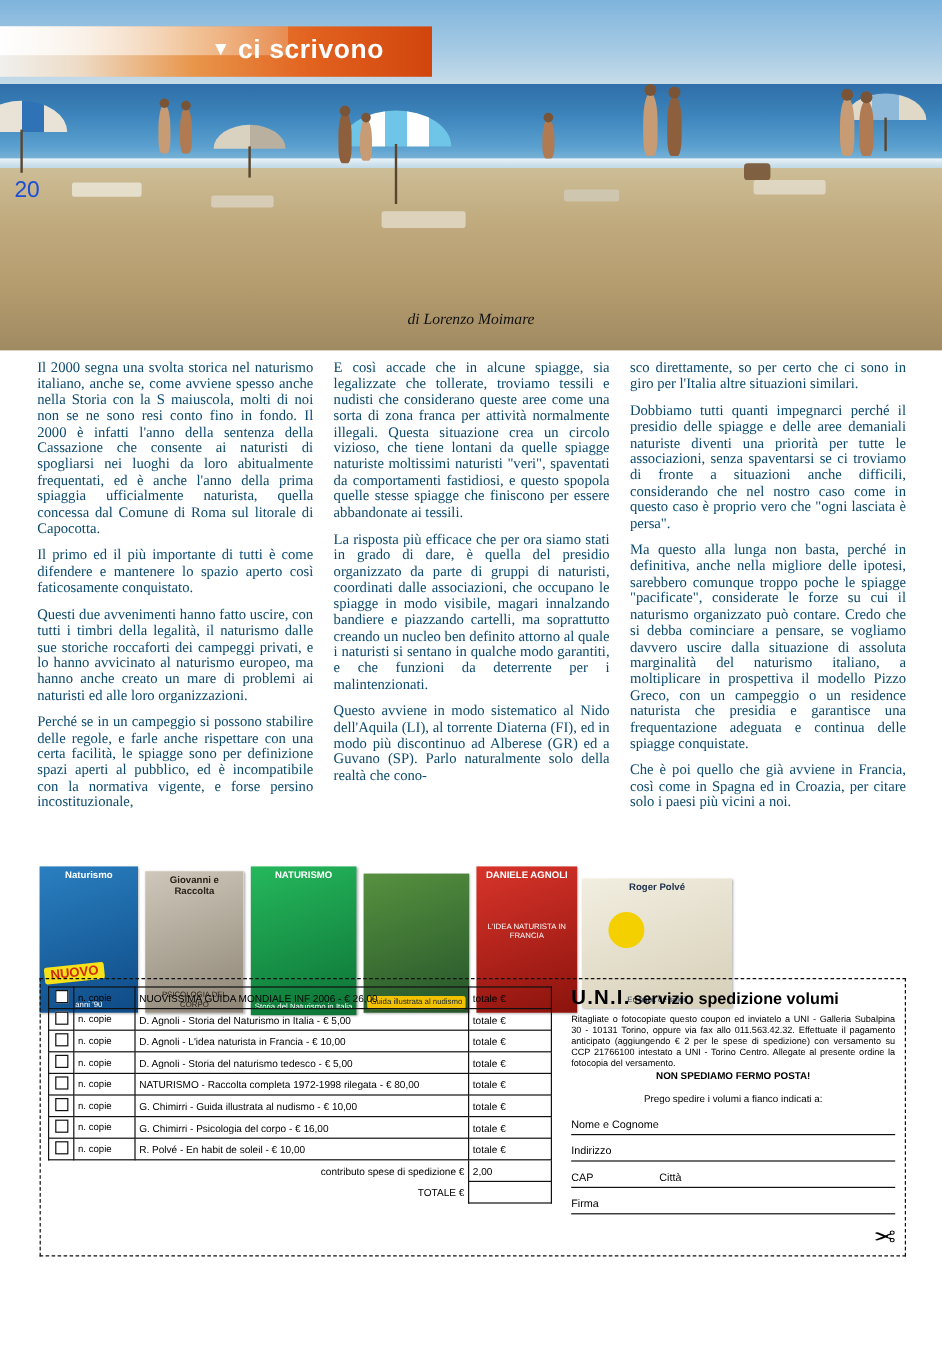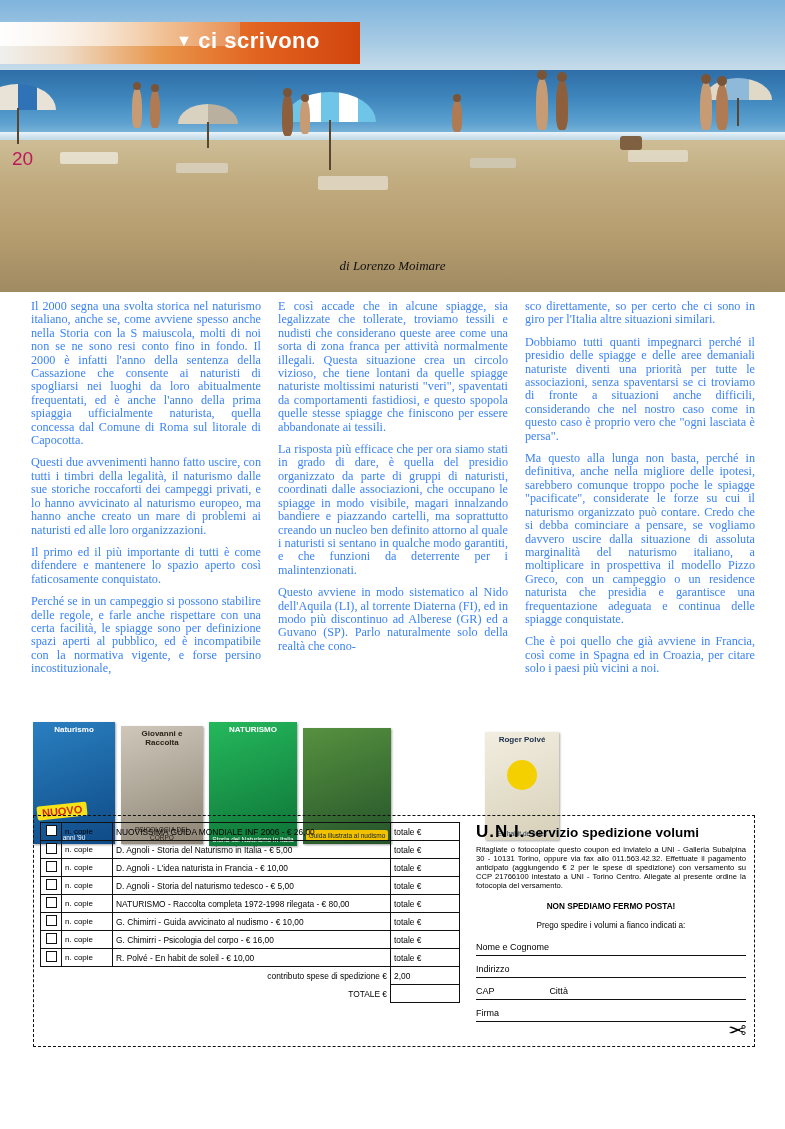--- a/index.html
+++ b/index.html
@@ -70,21 +70,21 @@
     display: inline-block;
     margin-right: 6px;
     font-size: 16px;
     transform: translateY(-2px);
   }
   .page-num {
     position: absolute;
     left: 12px; top: 148px;
     font-family: "Liberation Sans", sans-serif;
     font-size: 19px;
-    color: #be185d;
+    color: #1d4ed8;
   }
   .headline {
     position: absolute;
     left: 38px; top: 212px;
     width: 720px;
     color: #ffffff;
     font-family: "Liberation Sans", sans-serif;
     font-weight: bold;
     font-size: 33px;
     letter-spacing: 0px;
@@ -140,21 +140,21 @@
     width: 726px;
     height: 420px;
     display: flex;
     gap: 17px;
   }
   .col {
     width: 230px;
     font-size: 12.2px;
     line-height: 13.4px;
     text-align: justify;
-    color: #3b82f6;
+    color: #0c4a6e;
   }
   .col p { margin: 0 0 9px 0; text-indent: 0; }
 
   
   .books {
     position: absolute;
     left: 33px; top: 722px;
     width: 560px;
     height: 128px;
   }
@@ -263,21 +263,21 @@
     font-size: 7.6px;
     line-height: 9px;
     text-align: justify;
     margin-top: 3px;
   }
   .uni-nospedi {
     font-family: "Liberation Sans", sans-serif;
     font-size: 8.2px;
     font-weight: bold;
     text-align: center;
-    margin-top: 12px;
+    margin-top: 2px;
   }
   .please {
     font-family: "Liberation Sans", sans-serif;
     font-size: 8.2px;
     text-align: center;
     margin-top: 10px;
   }
   .fieldline {
     position: relative;
     margin-top: 12px;
@@ -355,22 +355,22 @@
     <span class="tri">▼</span><span>ci scrivono</span>
   </div>
 
   <div class="page-num">20</div>
   <div class="byline">di Lorenzo Moimare</div>
 </div>
 
 <div class="cols">
   <div class="col">
     <p>Il 2000 segna una svolta storica nel naturismo italiano, anche se, come avviene spesso anche nella Storia con la S maiuscola, molti di noi non se ne sono resi conto fino in fondo. Il 2000 è infatti l'anno della sentenza della Cassazione che consente ai naturisti di spogliarsi nei luoghi da loro abitualmente frequentati, ed è anche l'anno della prima spiaggia ufficialmente naturista, quella concessa dal Comune di Roma sul litorale di Capocotta.</p>
+    <p>Il primo ed il più importante di tutti è come difendere e mantenere lo spazio aperto così faticosamente conquistato.</p>
     <p>Questi due avvenimenti hanno fatto uscire, con tutti i timbri della legalità, il naturismo dalle sue storiche roccaforti dei campeggi privati, e lo hanno avvicinato al naturismo europeo, ma hanno anche creato un mare di problemi ai naturisti ed alle loro organizzazioni.</p>
-    <p>Il primo ed il più importante di tutti è come difendere e mantenere lo spazio aperto così faticosamente conquistato.</p>
     <p>Perché se in un campeggio si possono stabilire delle regole, e farle anche rispettare con una certa facilità, le spiagge sono per definizione spazi aperti al pubblico, ed è incompatibile con la normativa vigente, e forse persino incostituzionale,</p>
   </div>
   <div class="col">
     <p>E così accade che in alcune spiagge, sia legalizzate che tollerate, troviamo tessili e nudisti che considerano queste aree come una sorta di zona franca per attività normalmente illegali. Questa situazione crea un circolo vizioso, che tiene lontani da quelle spiagge naturiste moltissimi naturisti "veri", spaventati da comportamenti fastidiosi, e questo spopola quelle stesse spiagge che finiscono per essere abbandonate ai tessili.</p>
     <p>La risposta più efficace che per ora siamo stati in grado di dare, è quella del presidio organizzato da parte di gruppi di naturisti, coordinati dalle associazioni, che occupano le spiagge in modo visibile, magari innalzando bandiere e piazzando cartelli, ma soprattutto creando un nucleo ben definito attorno al quale i naturisti si sentano in qualche modo garantiti, e che funzioni da deterrente per i malintenzionati.</p>
     <p>Questo avviene in modo sistematico al Nido dell'Aquila (LI), al torrente Diaterna (FI), ed in modo più discontinuo ad Alberese (GR) ed a Guvano (SP). Parlo naturalmente solo della realtà che cono-</p>
   </div>
   <div class="col">
     <p>sco direttamente, so per certo che ci sono in giro per l'Italia altre situazioni similari.</p>
     <p>Dobbiamo tutti quanti impegnarci perché il presidio delle spiagge e delle aree demaniali naturiste diventi una priorità per tutte le associazioni, senza spaventarsi se ci troviamo di fronte a situazioni anche difficili, considerando che nel nostro caso come in questo caso è proprio vero che "ogni lasciata è persa".</p>
@@ -394,22 +394,26 @@
   <div class="book" style="left:176px; top:0px; width:88px; height:124px; background:linear-gradient(160deg,#25b85c,#0d7236);">
     <div class="bt">NATURISMO</div>
     <div class="bb">Storia del Naturismo in Italia</div>
   </div>
 
   <div class="book" style="left:270px; top:6px; width:88px; height:116px; background:linear-gradient(160deg,#57913f,#24542a);">
     <div class="bt"></div>
     <div class="bb" style="background:#f2c200; color:#123; padding:2px 0; border-radius:2px;">Guida illustrata al nudismo</div>
   </div>
 
-
-  <div class="book" style="left:452px; top:10px; width:74px; height:108px; background:linear-gradient(160deg,#f2eee0,#d6cfb8); color:#20324d;">
+  <div class="book" style="left:364px; top:0px; width:84px; height:122px; background:linear-gradient(160deg,#d8342a,#8b130d);">
+    <div class="bt">DANIELE AGNOLI</div>
+    <div class="bb" style="bottom:60px;">L'IDEA NATURISTA IN FRANCIA</div>
+  </div>
+
+  <div class="book" style="left:452px; top:10px; width:89px; height:108px; background:linear-gradient(160deg,#f2eee0,#d6cfb8); color:#20324d;padding-left:36px;">
     <div class="bt" style="color:#20324d;">Roger Polvé</div>
     <div class="bb" style="color:#20324d;">En habit de soleil</div>
     <div style="position:absolute; left:22px; top:28px; width:30px; height:30px; border-radius:50%; background:#f5d000;"></div>
   </div>
 </div>
 
 <div class="coupon">
 
   <div class="coupon-left">
     <table class="order">
@@ -440,21 +444,21 @@
         </tr>
         <tr>
           <td class="cb"><span class="chk"></span></td>
           <td class="qty">n. copie</td>
           <td class="desc">NATURISMO - Raccolta completa 1972-1998 rilegata - € 80,00</td>
           <td class="tot">totale €</td>
         </tr>
         <tr>
           <td class="cb"><span class="chk"></span></td>
           <td class="qty">n. copie</td>
-          <td class="desc">G. Chimirri - Guida avvicinato al nudismo - € 10,00</td>
+          <td class="desc">G. Chimirri - Guida illustrata al nudismo - € 10,00</td>
           <td class="tot">totale €</td>
         </tr>
         <tr>
           <td class="cb"><span class="chk"></span></td>
           <td class="qty">n. copie</td>
           <td class="desc">G. Chimirri - Psicologia del corpo - € 16,00</td>
           <td class="tot">totale €</td>
         </tr>
         <tr>
           <td class="cb"><span class="chk"></span></td>

